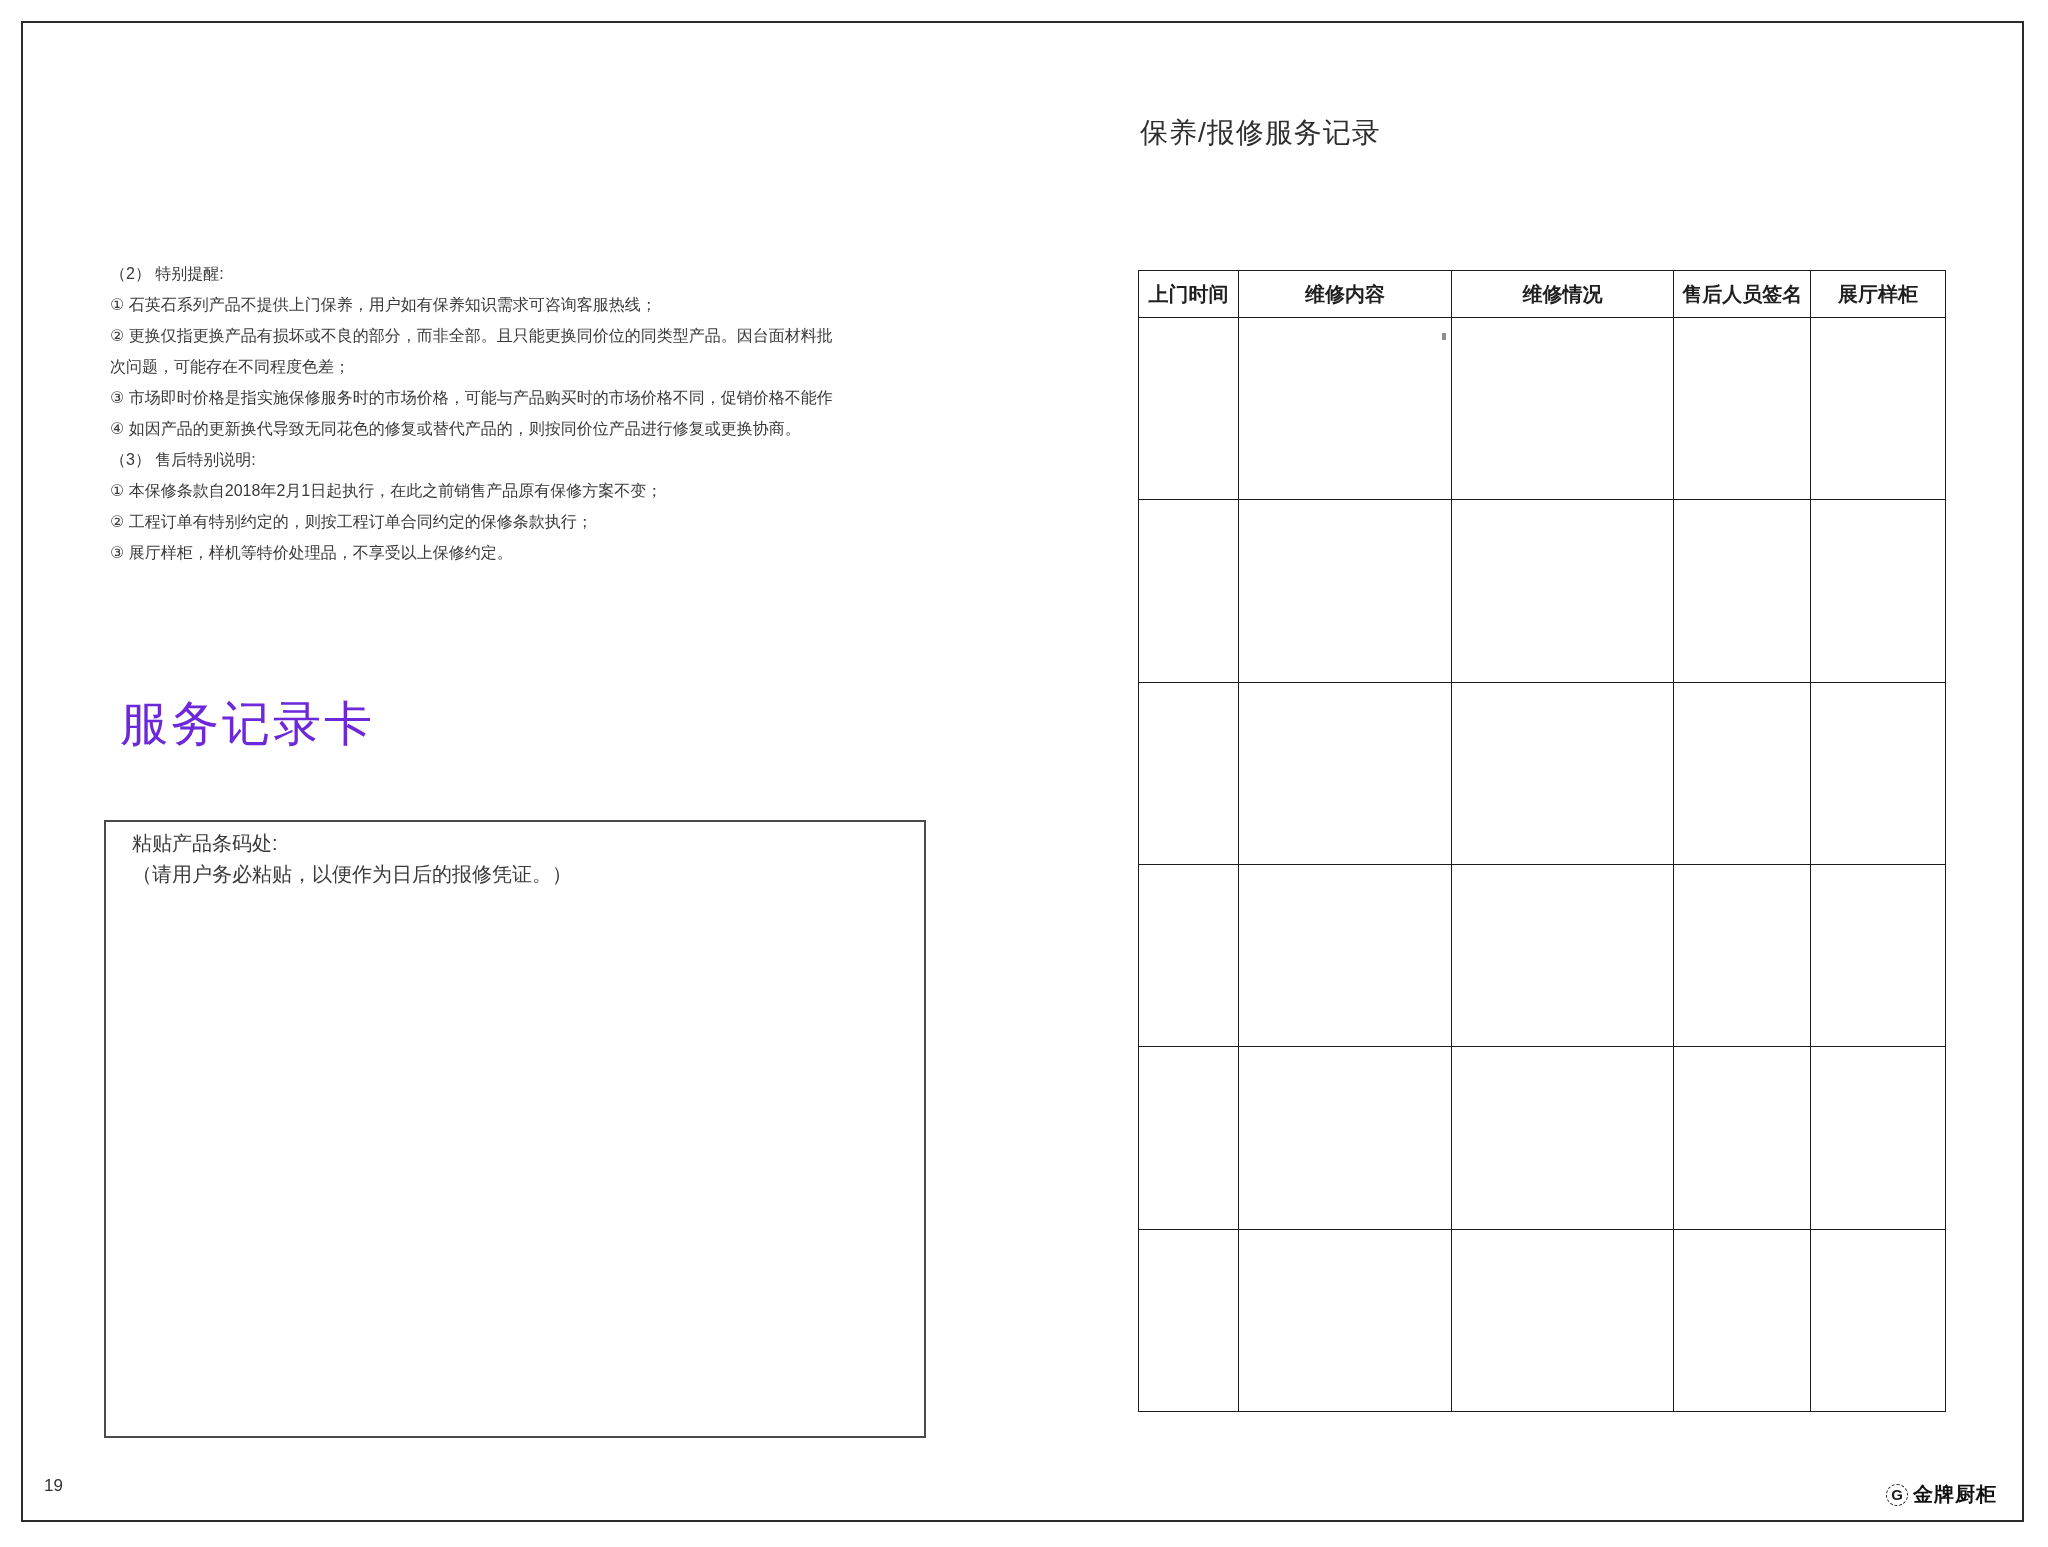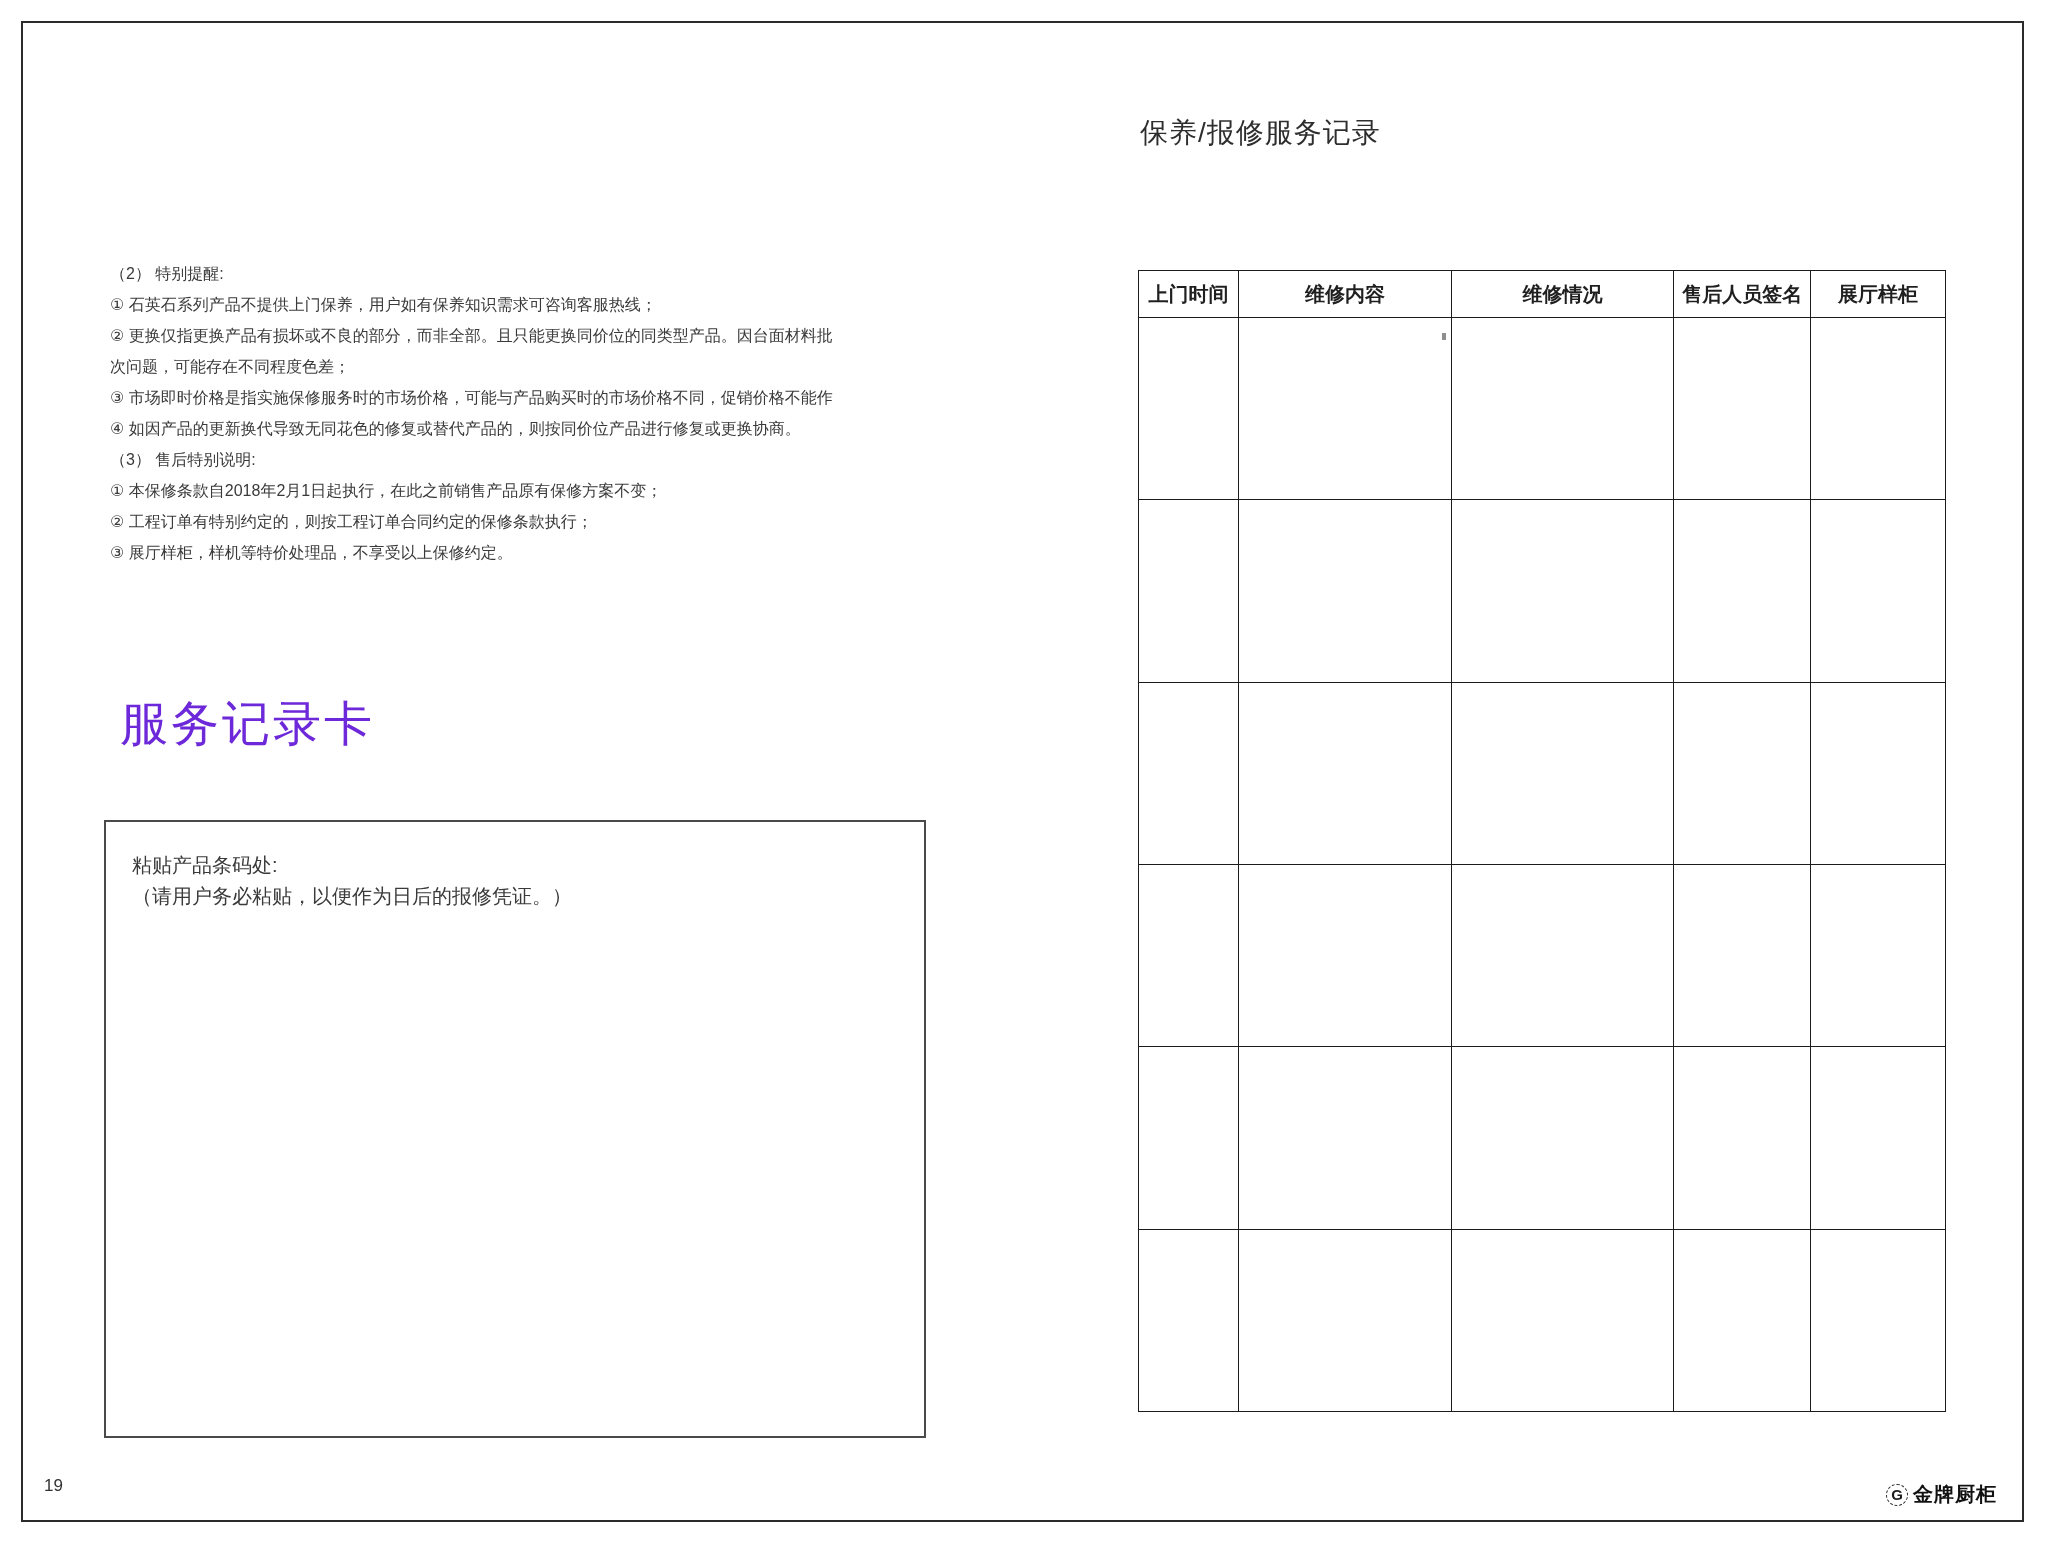--- a/index.html
+++ b/index.html
@@ -48,21 +48,21 @@
   .barcode-box {
     position: absolute;
     left: 104px;
     top: 820px;
     width: 822px;
     height: 618px;
     border: 2px solid #4a4a4a;
     box-sizing: border-box;
   }
   .barcode-box-inner {
-    padding: 28px 20px 0 26px;
+    padding: 6px 20px 0 26px;
     color: #3a3a3a;
     font-size: 20px;
     line-height: 31px;
   }
   .barcode-line {
     white-space: nowrap;
   }
   
   .record-title {
     position: absolute;

